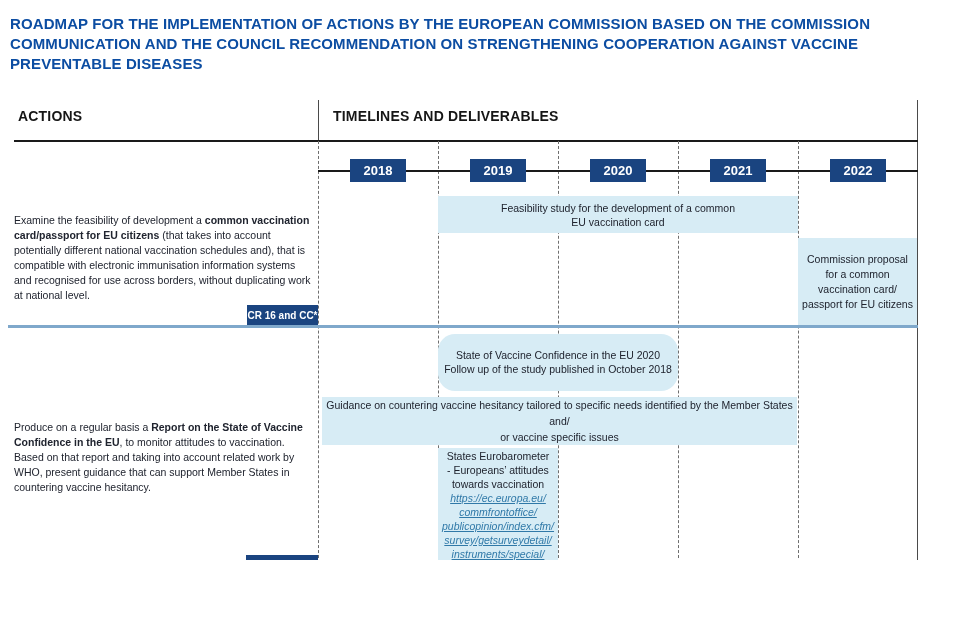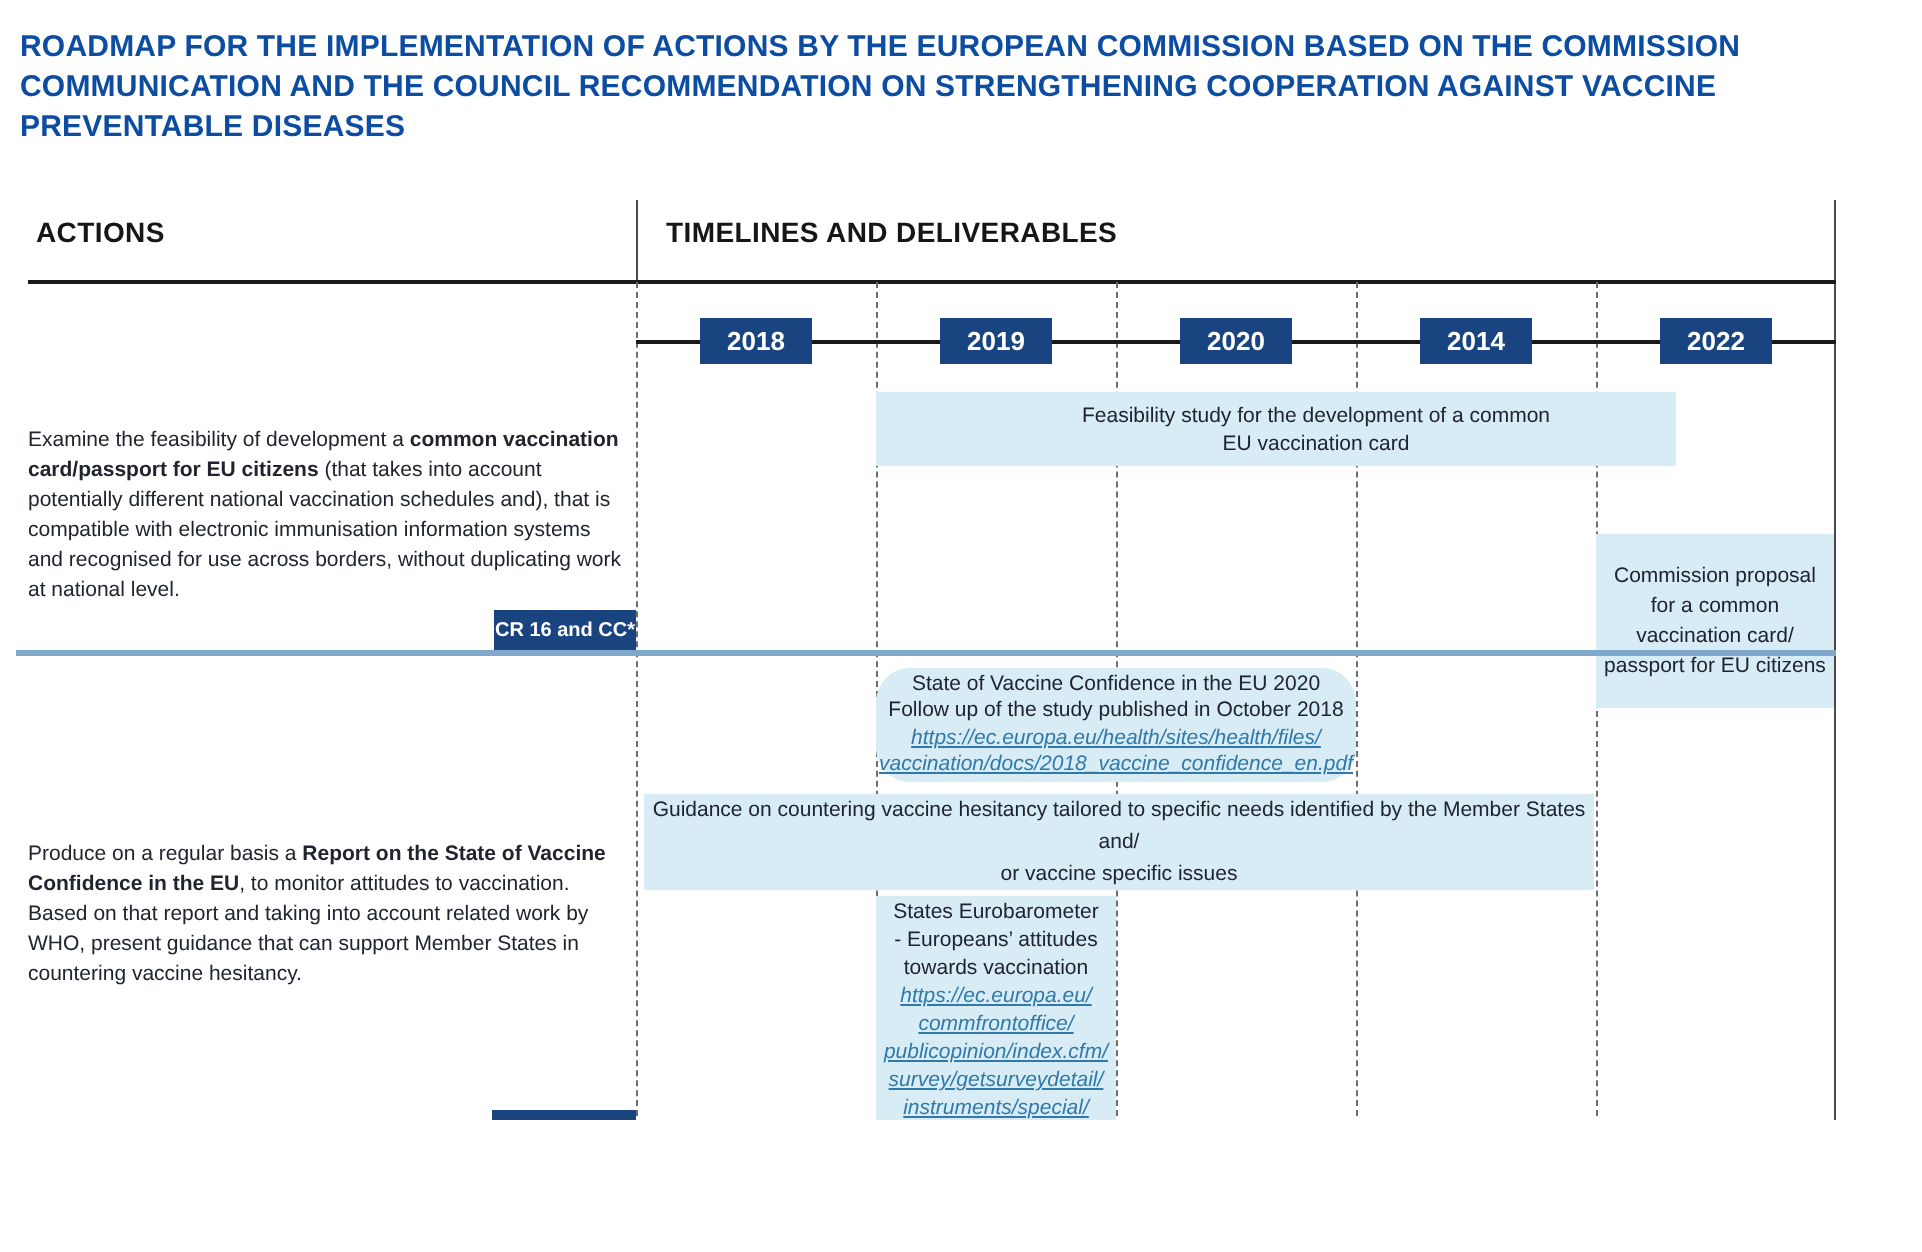--- a/index.html
+++ b/index.html
@@ -46,22 +46,22 @@
   }
   .tag-1{left:247px;top:305px;width:71px;}
   .tag-2{left:246px;top:555px;width:72px;}
   
   .bar{
     position:absolute;background:#d7ecf5;color:#20242f;font-size:10.5px;
     display:flex;flex-direction:column;align-items:center;justify-content:center;
     text-align:center;
   }
   .lines{white-space:pre-line;}
-  .bar-feasibility{left:438px;top:196px;width:360px;height:37px;line-height:14px;padding-left:40px;}
-  .bar-proposal{left:798px;top:238px;width:119px;height:87px;line-height:15px;margin-top:29px;}
+  .bar-feasibility{left:438px;top:196px;width:360px;height:37px;line-height:14px;}
+  .bar-proposal{left:798px;top:238px;width:119px;height:87px;line-height:15px;}
   .bar-confidence{left:438px;top:334px;width:240px;height:57px;line-height:13.5px;border-radius:17px;}
   .bar-guidance{left:322px;top:397px;width:475px;height:48px;line-height:16px;}
   .bar-eurobarometer{left:438px;top:448px;width:120px;height:128px;line-height:14px;}
   .doc-link{
     color:#3079a8;font-style:italic;text-decoration:underline;cursor:pointer;
   }
   
   .footnote{
     position:absolute;left:10px;top:588px;color:#121212;
     font-size:10px;font-weight:bold;line-height:14px;white-space:pre-line;
@@ -82,21 +82,21 @@
 
   <div class="grid-dash gx0"></div>
   <div class="grid-dash gx1"></div>
   <div class="grid-dash gx2"></div>
   <div class="grid-dash gx3"></div>
   <div class="grid-dash gx4"></div>
   <div class="axis-line"></div>
   <div class="year-badge y0">2018</div>
   <div class="year-badge y1">2019</div>
   <div class="year-badge y2">2020</div>
-  <div class="year-badge y3">2014</div>
+  <div class="year-badge y3">2021</div>
   <div class="year-badge y4">2022</div>
 
   <div class="action-text action-1"><span>Examine the feasibility of development a </span><b>common vaccination card/passport for EU citizens</b><span> (that takes into account potentially different national vaccination schedules and), that is compatible with electronic immunisation information systems and recognised for use across borders, without duplicating work at national level.</span></div>
 
   <div class="bar bar-feasibility">
     <div class="lines">Feasibility study for the development of a common
 EU vaccination card</div>
   </div>
 
   <div class="bar bar-proposal">
@@ -107,22 +107,20 @@
   </div>
 
   <div class="basis-tag tag-1">CR 16 and CC*</div>
   <div class="blue-rule rule-mid"></div>
 
   <div class="action-text action-2"><span>Produce on a regular basis a </span><b>Report on the State of Vaccine Confidence in the EU</b><span>, to monitor attitudes to vaccination. Based on that report and taking into account related work by WHO, present guidance that can support Member States in countering vaccine hesitancy.</span></div>
 
   <div class="bar bar-confidence">
     <div class="lines">State of Vaccine Confidence in the EU 2020
 Follow up of the study published in October 2018</div>
-    <a class="doc-link lines">https://ec.europa.eu/health/sites/health/files/
-vaccination/docs/2018_vaccine_confidence_en.pdf</a>
   </div>
 
   <div class="bar bar-guidance">
     <div class="lines">Guidance on countering vaccine hesitancy tailored to specific needs identified by the Member States and/
 or vaccine specific issues</div>
   </div>
 
   <div class="bar bar-eurobarometer">
     <div class="lines">States Eurobarometer
 - Europeans’ attitudes

